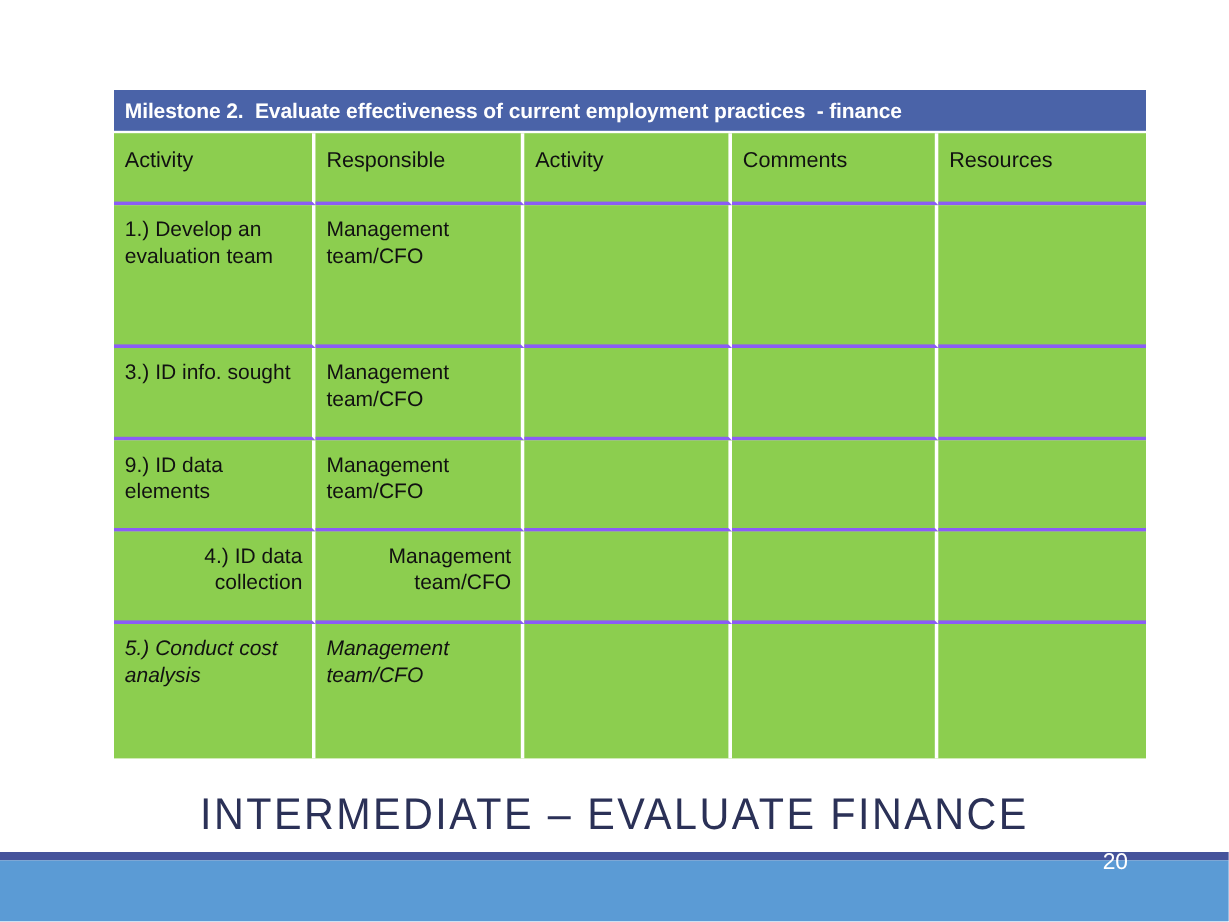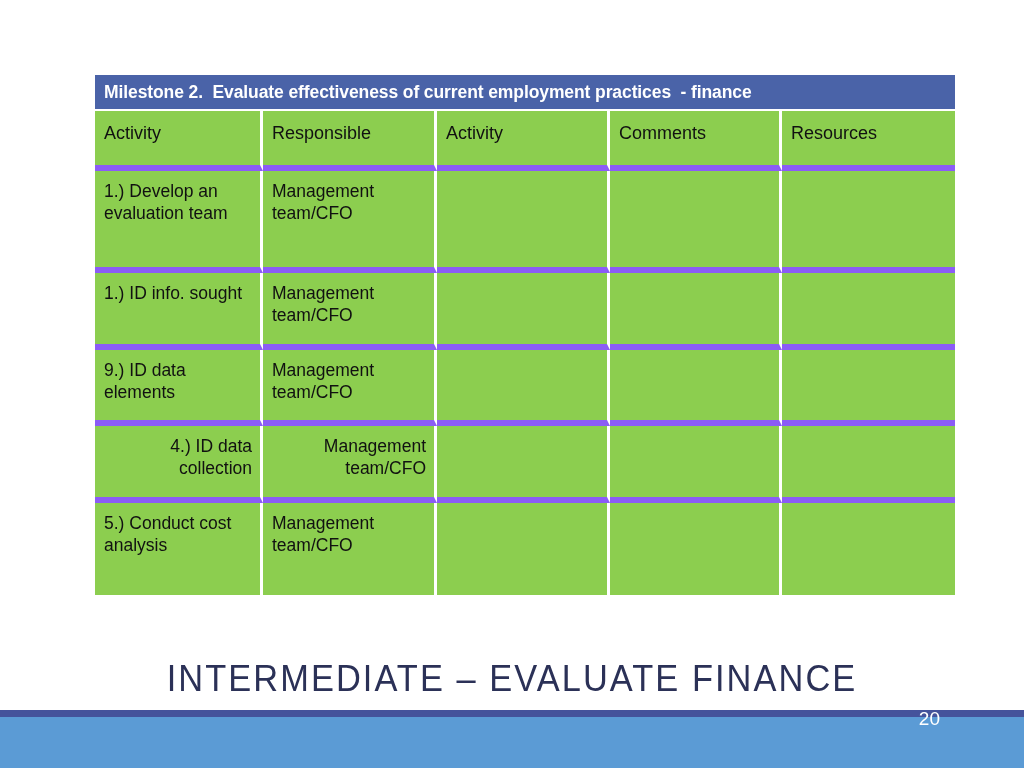--- a/index.html
+++ b/index.html
@@ -56,46 +56,46 @@
   }
 
   table.plan td {
     background: #8CCE4F;
     color: #111111;
     font-size: 17.5px;
     line-height: 1.27;
     vertical-align: top;
     padding: 9px 8px 6px 9px;
     border-right: 3px solid #ffffff;
-    border-bottom: 6px solid #8b5cf6;
+    border-bottom: 3px solid #8b5cf6;
     box-sizing: border-box;
     word-wrap: break-word;
   }
   table.plan td.last-col { border-right: none; }
   table.plan tr.last-row td { border-bottom: none; }
 
   table.plan td.head-cell {
     font-size: 18px;
     padding-top: 11px;
   }
 
   
   col.c0 { width: 168px; }
   col.c1 { width: 174px; }
   col.c2 { width: 173px; }
   col.c3 { width: 172px; }
   col.c4 { width: 173px; }
 
   
   tr.r-head td { height: 60px; }
-  tr.r0 td { height: 102px; margin-left: 20px; }
+  tr.r0 td { height: 119px; margin-left: 20px; }
   tr.r1 td { height: 77px; }
   tr.r2 td { height: 76px; }
   tr.r3 td { height: 77px; text-align: right; }
-  tr.r4 td { height: 92px; }
+  tr.r4 td { height: 112px; font-style: italic; }
 
   
   .slide-title {
     position: absolute;
     left: 0;
     top: 655px;
     width: 1024px;
     text-align: center;
     color: #2B3157;
     font-size: 37px;
@@ -163,21 +163,21 @@
 
         <tr class="r0">
           <td>1.) Develop an evaluation team</td>
           <td>Management team/CFO</td>
           <td></td>
           <td></td>
           <td class="last-col"></td>
         </tr>
 
         <tr class="r1">
-          <td>1.) ID info. sought</td>
+          <td>3.) ID info. sought</td>
           <td>Management team/CFO</td>
           <td></td>
           <td></td>
           <td class="last-col"></td>
         </tr>
 
         <tr class="r2">
           <td>9.) ID data elements</td>
           <td>Management team/CFO</td>
           <td></td>

